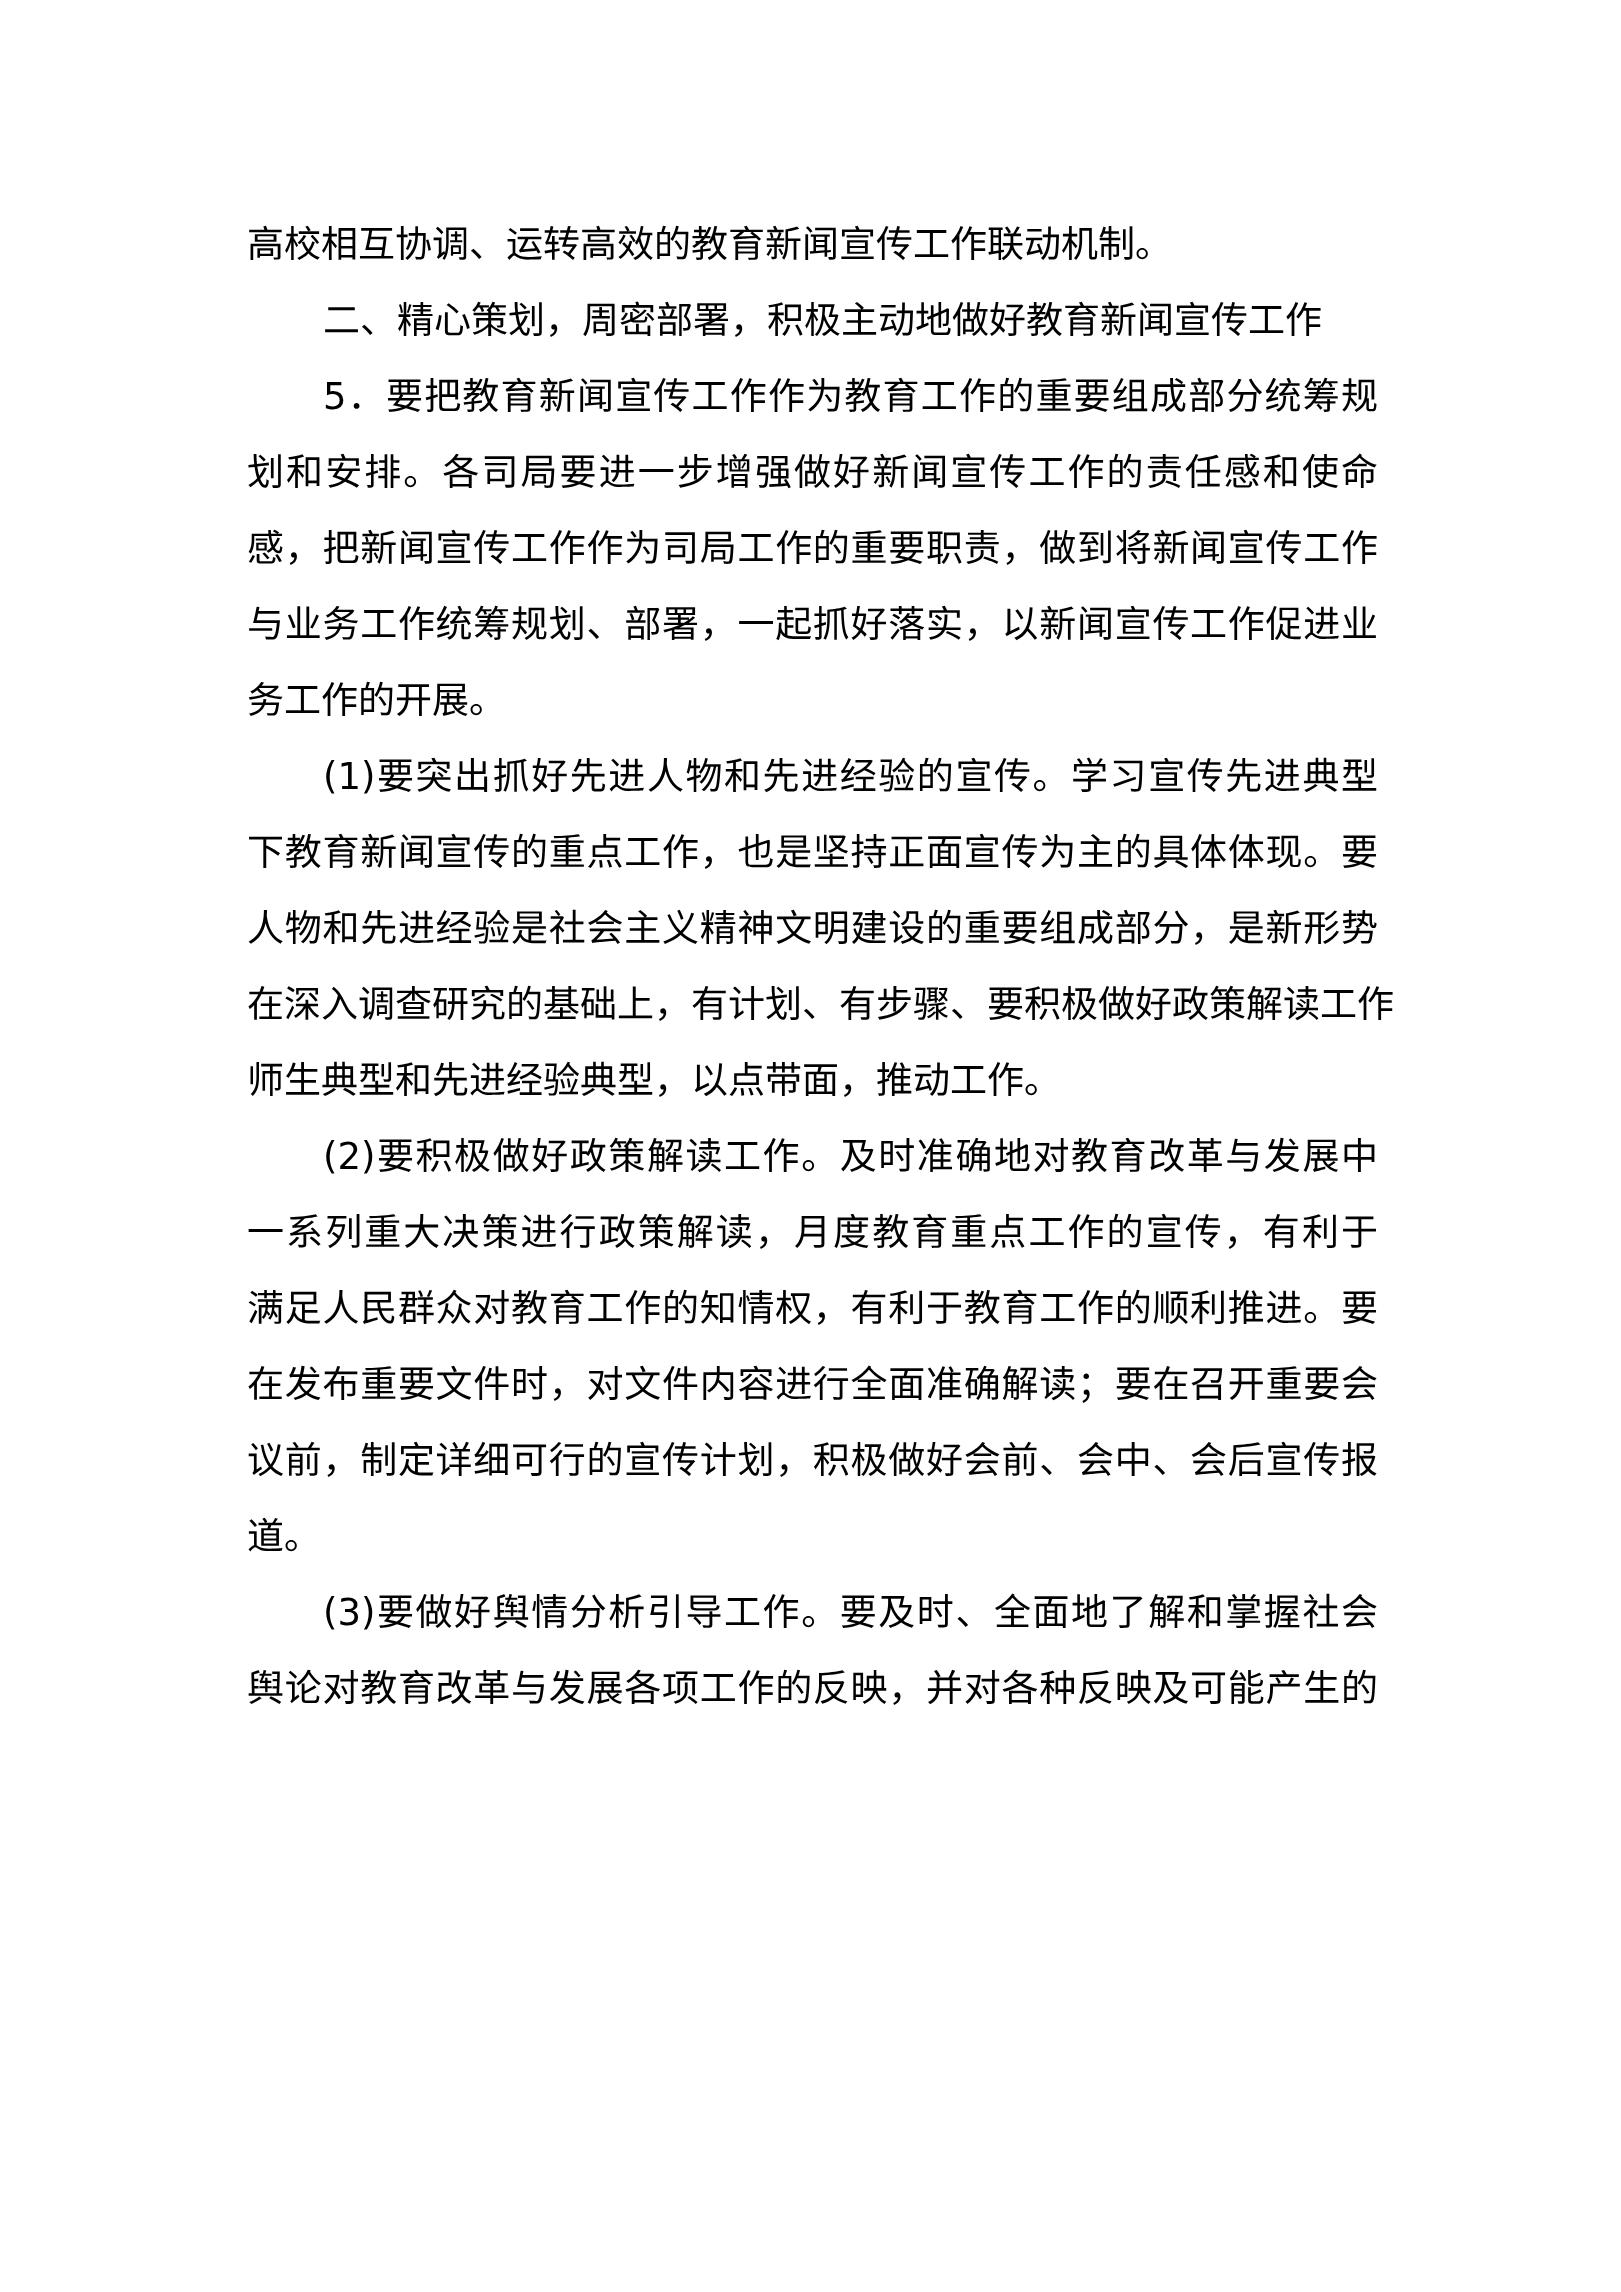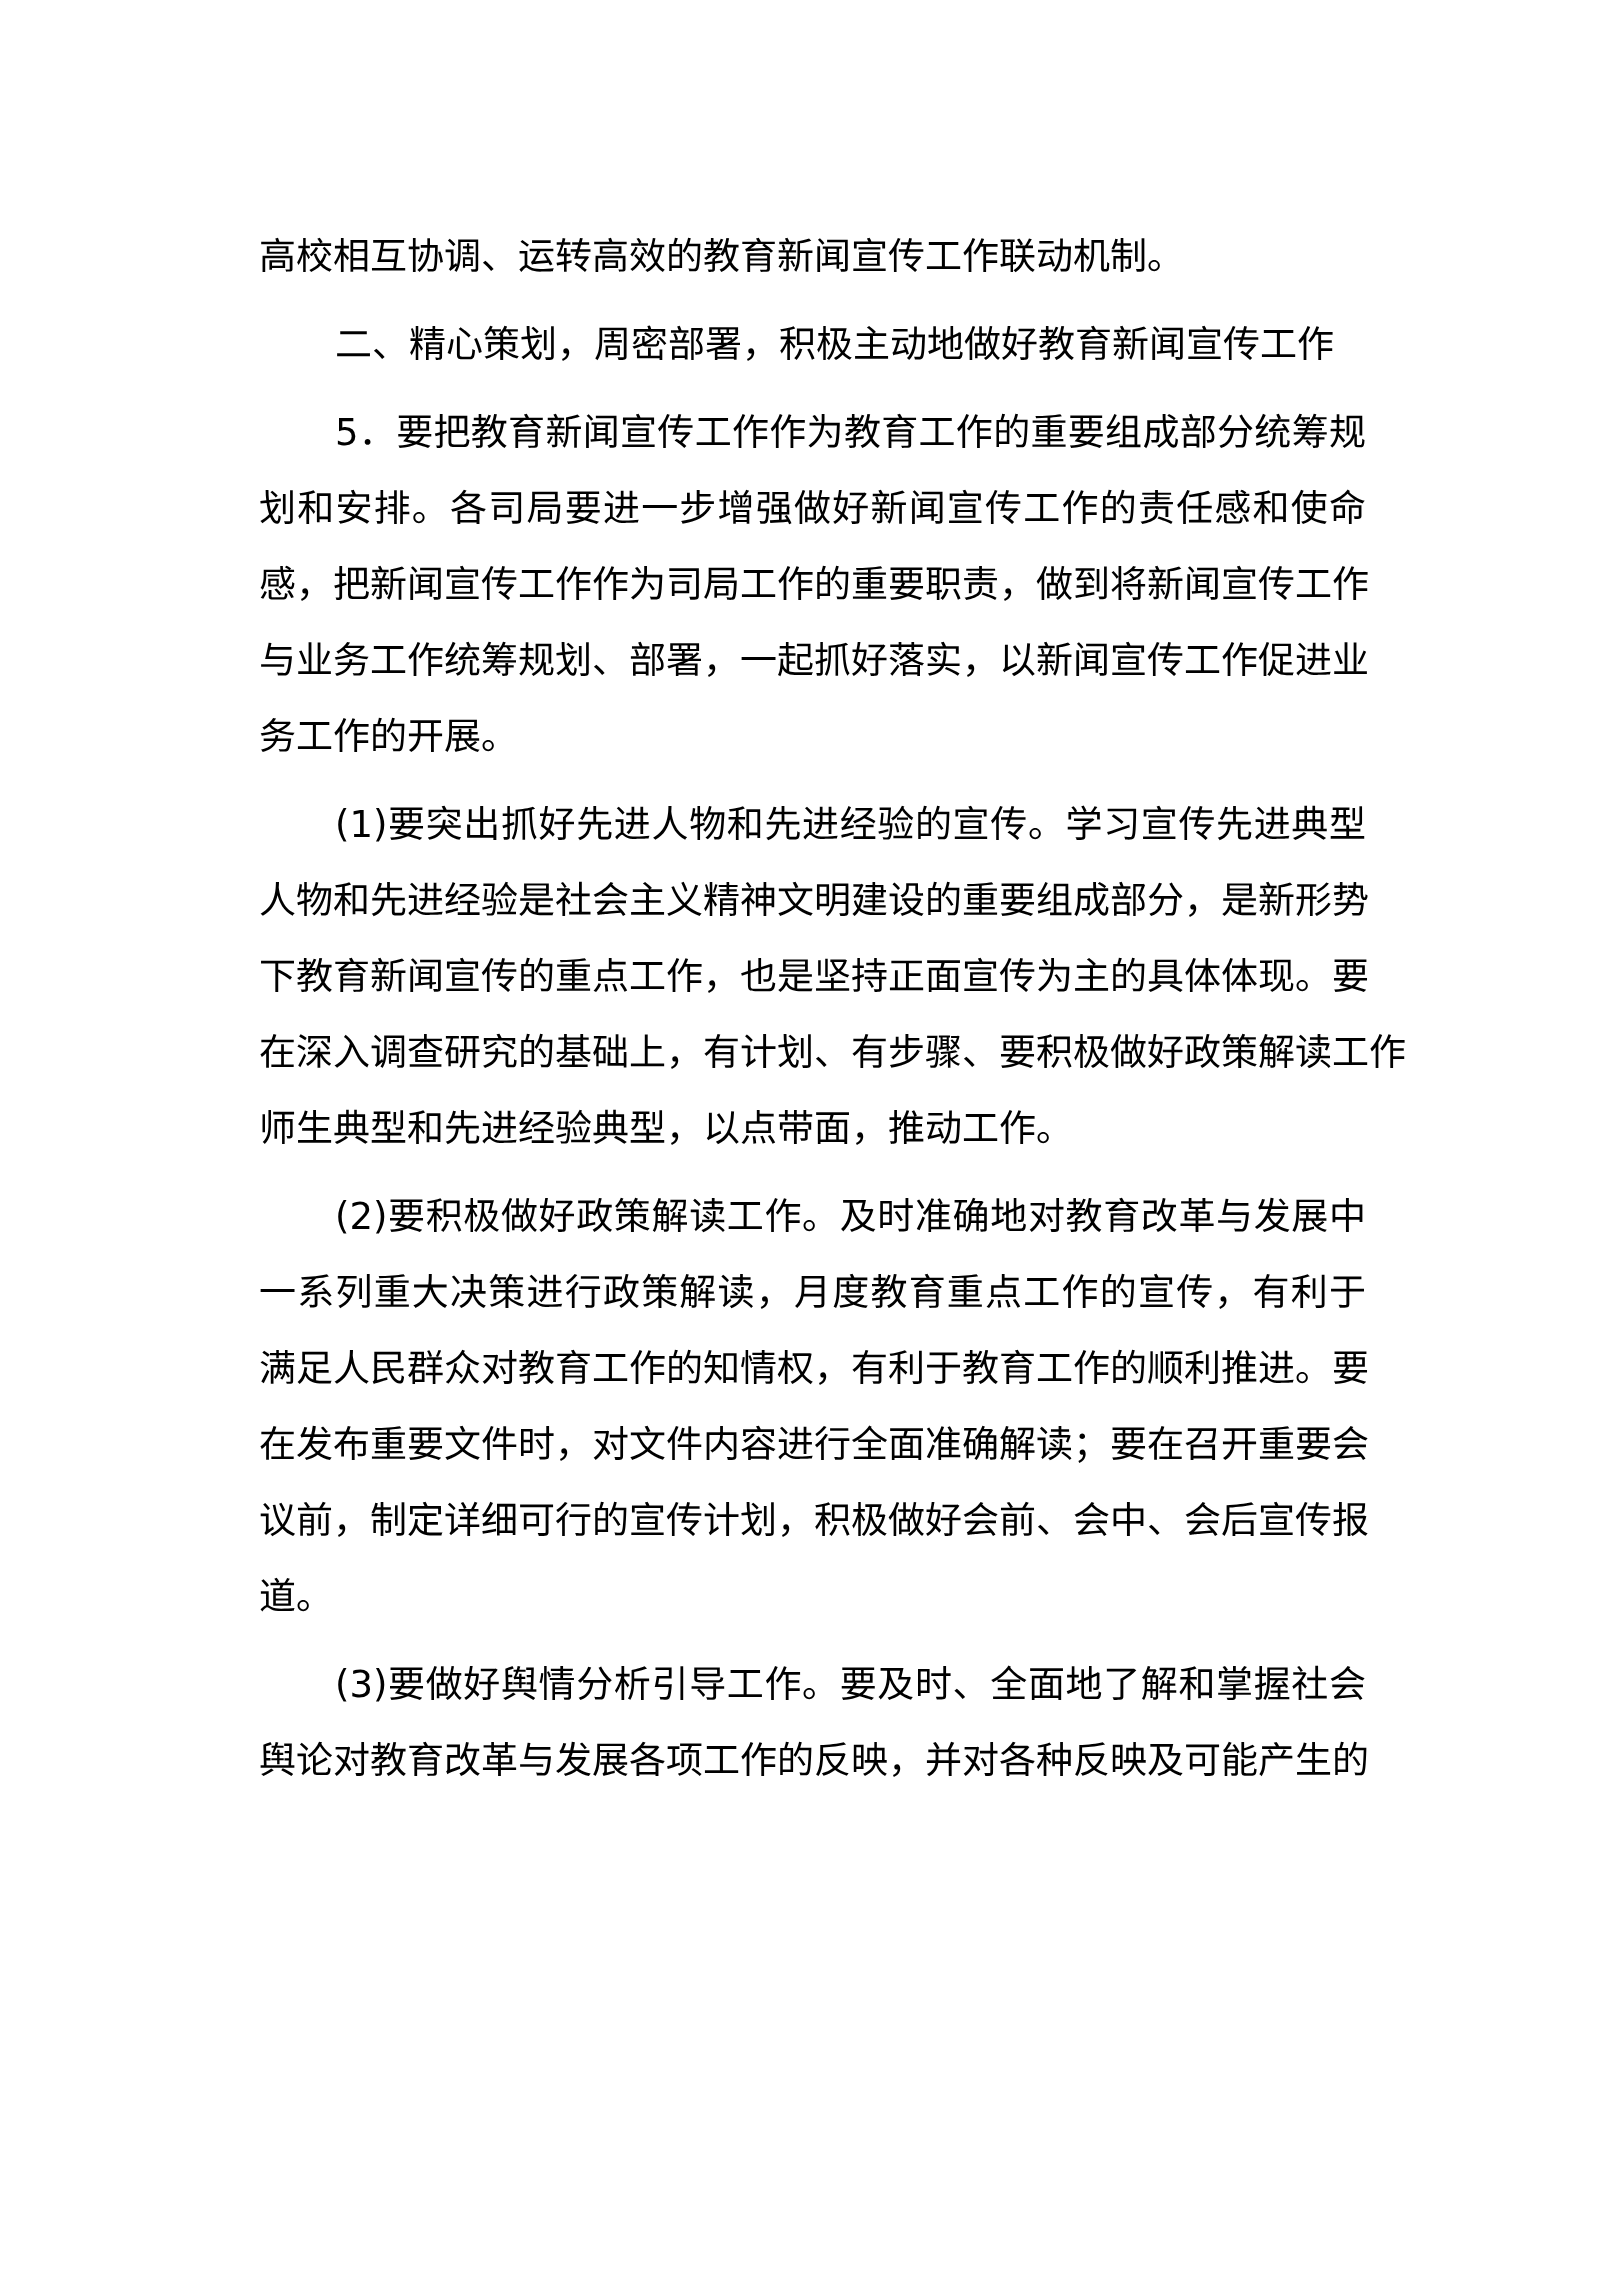--- a/index.html
+++ b/index.html
@@ -18,21 +18,21 @@
     position: absolute;
     left: 247px;
     top: 207px;
     width: 1131px;
     font-size: 37px;
     line-height: 76px;
     color: #000000;
     letter-spacing: 0;
   }
   .para {
-    margin: 12px;
+    margin: 0;
     padding: 0;
   }
   .line {
     height: 76px;
     white-space: nowrap;
     text-align: left;
   }
   
   .line.flush {
     text-align: justify;
@@ -61,22 +61,22 @@
     <div class="line indent flush">5．要把教育新闻宣传工作作为教育工作的重要组成部分统筹规</div>
     <div class="line flush">划和安排。各司局要进一步增强做好新闻宣传工作的责任感和使命</div>
     <div class="line flush">感，把新闻宣传工作作为司局工作的重要职责，做到将新闻宣传工作</div>
     <div class="line flush">与业务工作统筹规划、部署，一起抓好落实，以新闻宣传工作促进业</div>
     <div class="line">务工作的开展。</div>
   </div>
 
 
   <div class="para">
     <div class="line indent flush">(1)要突出抓好先进人物和先进经验的宣传。学习宣传先进典型</div>
+    <div class="line flush">下教育新闻宣传的重点工作，也是坚持正面宣传为主的具体体现。要</div>
     <div class="line flush">人物和先进经验是社会主义精神文明建设的重要组成部分，是新形势</div>
-    <div class="line flush">下教育新闻宣传的重点工作，也是坚持正面宣传为主的具体体现。要</div>
     <div class="line flush">在深入调查研究的基础上，有计划、有步骤、要积极做好政策解读工作</div>
     <div class="line">师生典型和先进经验典型，以点带面，推动工作。</div>
   </div>
 
   <div class="para">
     <div class="line indent flush">(2)要积极做好政策解读工作。及时准确地对教育改革与发展中</div>
     <div class="line flush">一系列重大决策进行政策解读，月度教育重点工作的宣传，有利于</div>
     <div class="line flush">满足人民群众对教育工作的知情权，有利于教育工作的顺利推进。要</div>
     <div class="line flush">在发布重要文件时，对文件内容进行全面准确解读；要在召开重要会</div>
     <div class="line flush">议前，制定详细可行的宣传计划，积极做好会前、会中、会后宣传报</div>

